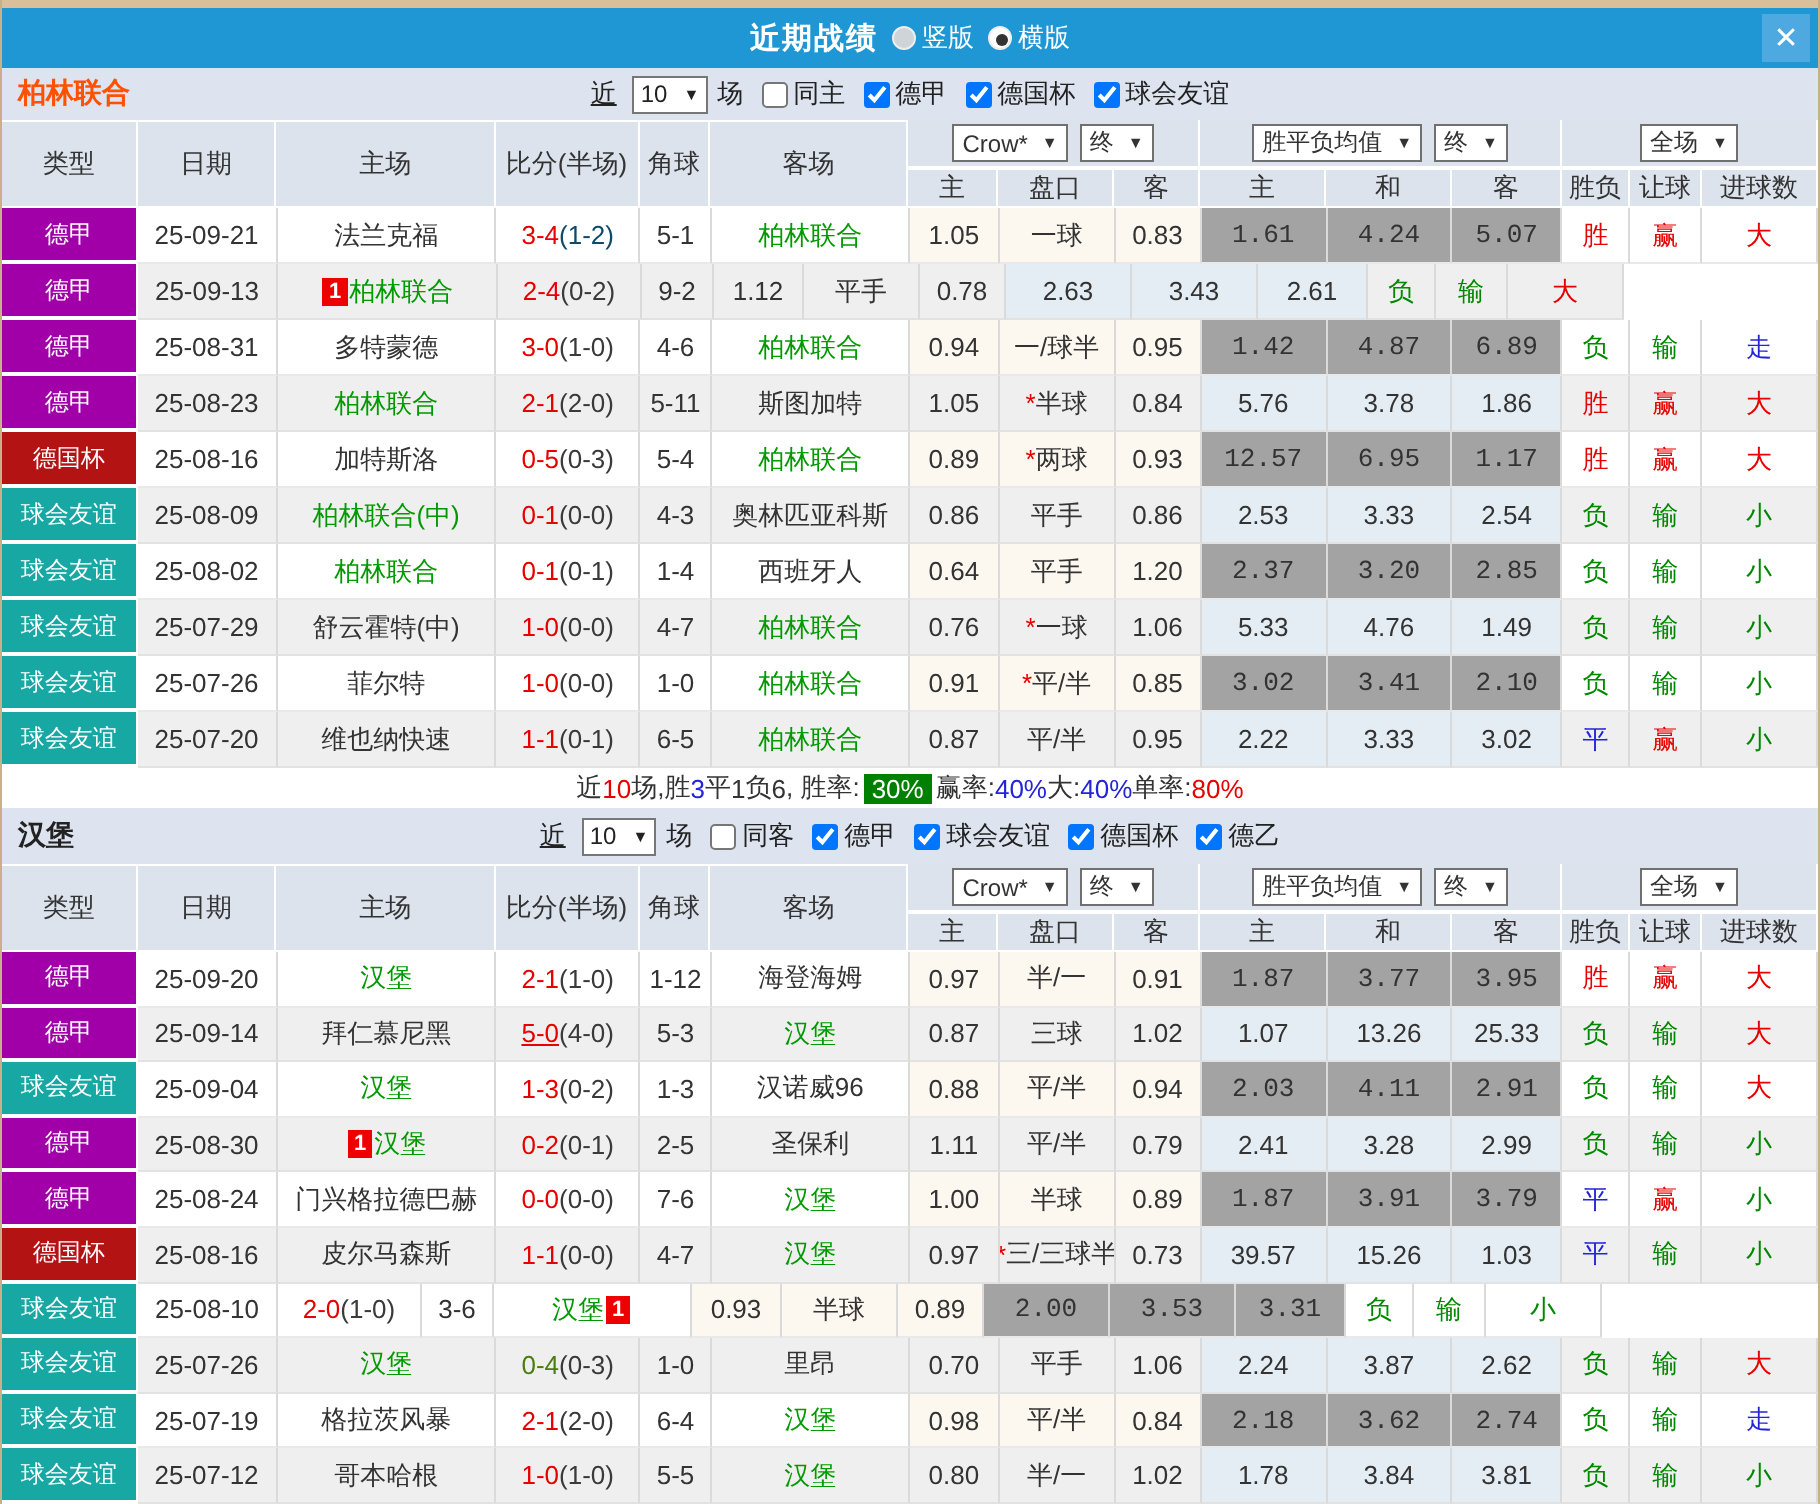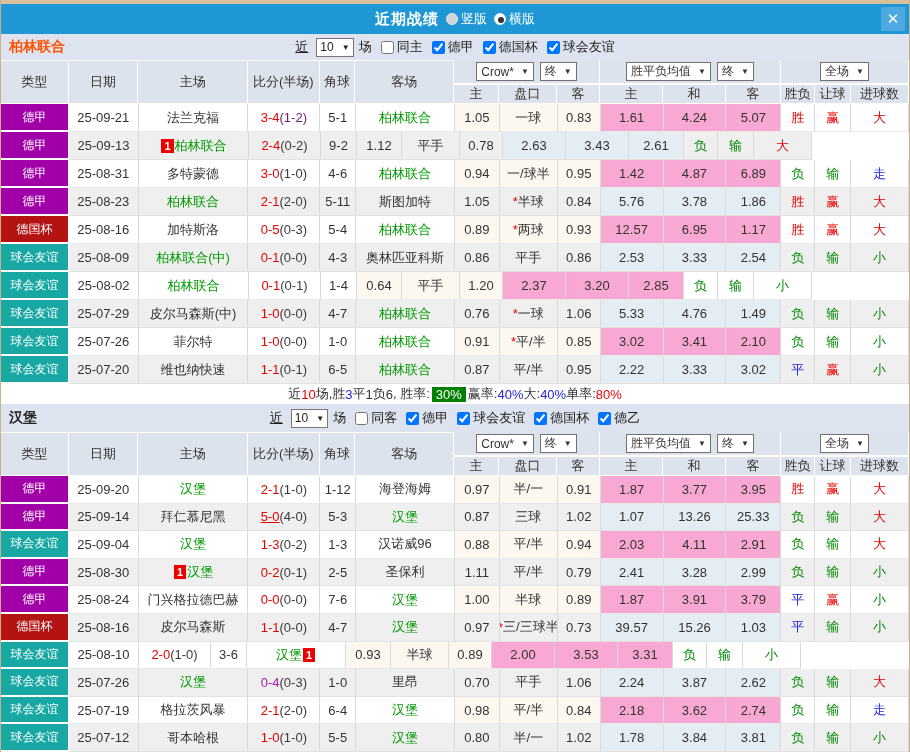--- a/index.html
+++ b/index.html
@@ -32,21 +32,21 @@
   .dd { display:inline-flex; align-items:center; gap:7px; background:#fff; border:1px solid #707070; height:19px; padding:0 4px; font-size:12px; margin:0 3px; cursor:pointer; white-space:nowrap; }
   .dd .arr { font-size:8px; }
   .lbl-row { display:flex; flex:1; }
   .lbl-row .th { font-size:13px; }
   .tbody { display:flex; flex-direction:column; }
   .row { display:flex; flex:1; font-size:13px; color:#333; }
   .td { display:flex; align-items:center; justify-content:center; border-right:1px solid #dadada; border-bottom:1px solid #e9e9e9; background:#fff; white-space:nowrap; overflow:hidden; }
   .row.even .td { background:#efefef; border-bottom:1px solid #e2e2e2; }
   .td.c-type { color:#fff; font-size:12px; border-bottom:2px solid #fff !important; border-right:1px solid #fff; }
   .row.odd .td.cream { background:#fcf8f0; }
-  .row.odd .td.blue { background:#f9a8d4; }
+  .row.odd .td.blue { background:#a3a3a3;font-family:Liberation Mono, monospace; }
   .row.even .td.blue { background:#e4edf3; }
   .c-type{width:68px} .c-date{width:70px} .c-home{width:110px} .c-score{width:72px}
   .c-corner{width:36px} .c-away{width:99px} .c-oh{width:45px} .c-hc{width:58px}
   .c-oa{width:43px} .c-mh{width:63px} .c-md{width:63px} .c-ma{width:55px}
   .c-wl{width:34px} .c-lt{width:36px} .c-gl{width:58px}
   .badge1 { display:inline-block; background:#ee0000; color:#fff; font-weight:bold; font-size:11px; line-height:14px; padding:0 3px; margin:0 1px; }
   .star { color:#e60000; }
   .summary { height:20px; display:flex; align-items:center; justify-content:center; font-size:13px; color:#333; background:#fff; }
   .summary .badge-pct { background:#008000; color:#fff; padding:0 4px; margin:0 2px; }
 </style>
@@ -141,21 +141,21 @@
         </div>
         <div class="tbody" style="height: 280px;">
           <div class="row odd">
             <div class="td c-type" style="background: rgb(161, 0, 168);">德甲</div>
             <div class="td c-date">25-09-21</div>
             <div class="td c-home">
               <span>法兰克福</span>
             </div>
             <div class="td c-score">
               <span style="color: rgb(230, 0, 0);">3-4</span>
-              <span style="color: #701a75;">(1-2)</span>
+              <span style="color: #0c4a6e;">(1-2)</span>
             </div>
             <div class="td c-corner">5-1</div>
             <div class="td c-away">
               <span style="color: rgb(0, 154, 0);">柏林联合</span>
             </div>
             <div class="td c-oh cream">1.05</div>
             <div class="td c-hc cream">一球</div>
             <div class="td c-oa cream">0.83</div>
             <div class="td c-mh blue">1.61</div>
             <div class="td c-md blue">4.24</div>
@@ -292,35 +292,38 @@
             <div class="td c-type" style="background: rgb(24, 168, 163);">球会友谊</div>
             <div class="td c-date">25-08-02</div>
             <div class="td c-home">
               <span style="color: rgb(0, 154, 0);">柏林联合</span>
             </div>
             <div class="td c-score">
               <span style="color: rgb(230, 0, 0);">0-1</span>
               <span style="color: rgb(58, 58, 58);">(0-1)</span>
             </div>
             <div class="td c-corner">1-4</div>
+            <div class="td c-away">
+              <span>西班牙人</span>
+            </div>
             <div class="td c-oh cream">0.64</div>
             <div class="td c-hc cream">平手</div>
             <div class="td c-oa cream">1.20</div>
             <div class="td c-mh blue">2.37</div>
             <div class="td c-md blue">3.20</div>
             <div class="td c-ma blue">2.85</div>
             <div class="td c-wl" style="color: rgb(0, 136, 0);">负</div>
             <div class="td c-lt" style="color: rgb(0, 136, 0);">输</div>
             <div class="td c-gl" style="color: rgb(0, 136, 0);">小</div>
           </div>
           <div class="row even">
             <div class="td c-type" style="background: rgb(24, 168, 163);">球会友谊</div>
             <div class="td c-date">25-07-29</div>
             <div class="td c-home">
-              <span>皮尔马森斯(中)</span>
+              <span>舒云霍特(中)</span>
             </div>
             <div class="td c-score">
               <span style="color: rgb(230, 0, 0);">1-0</span>
               <span style="color: rgb(58, 58, 58);">(0-0)</span>
             </div>
             <div class="td c-corner">4-7</div>
             <div class="td c-away">
               <span style="color: rgb(0, 154, 0);">柏林联合</span>
             </div>
             <div class="td c-oh cream">0.76</div>
@@ -649,21 +652,21 @@
             <div class="td c-lt" style="color: rgb(0, 136, 0);">输</div>
             <div class="td c-gl" style="color: rgb(0, 136, 0);">小</div>
           </div>
           <div class="row even">
             <div class="td c-type" style="background: rgb(24, 168, 163);">球会友谊</div>
             <div class="td c-date">25-07-26</div>
             <div class="td c-home">
               <span style="color: rgb(0, 154, 0);">汉堡</span>
             </div>
             <div class="td c-score">
-              <span style="color: #a21caf;">0-4</span>
+              <span style="color: #4d7c0f;">0-4</span>
               <span style="color: rgb(58, 58, 58);">(0-3)</span>
             </div>
             <div class="td c-corner">1-0</div>
             <div class="td c-away">
               <span>里昂</span>
             </div>
             <div class="td c-oh cream">0.70</div>
             <div class="td c-hc cream">平手</div>
             <div class="td c-oa cream">1.06</div>
             <div class="td c-mh blue">2.24</div>

